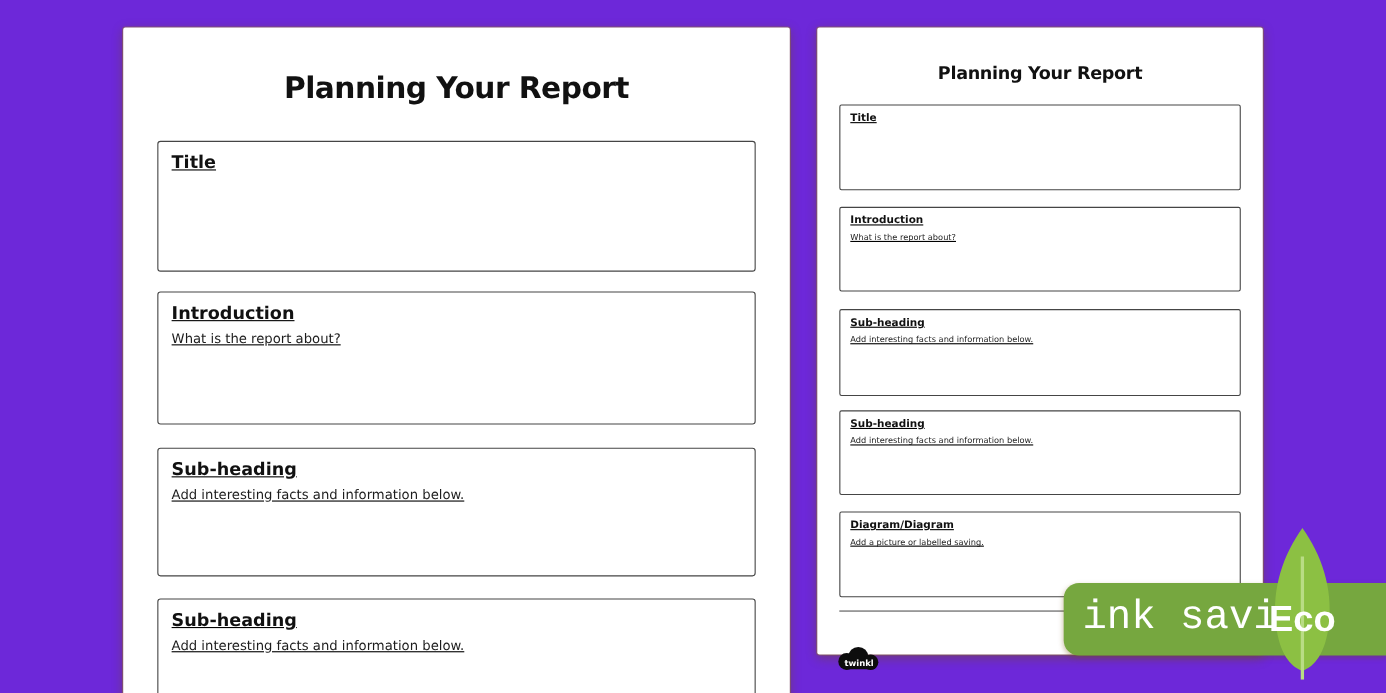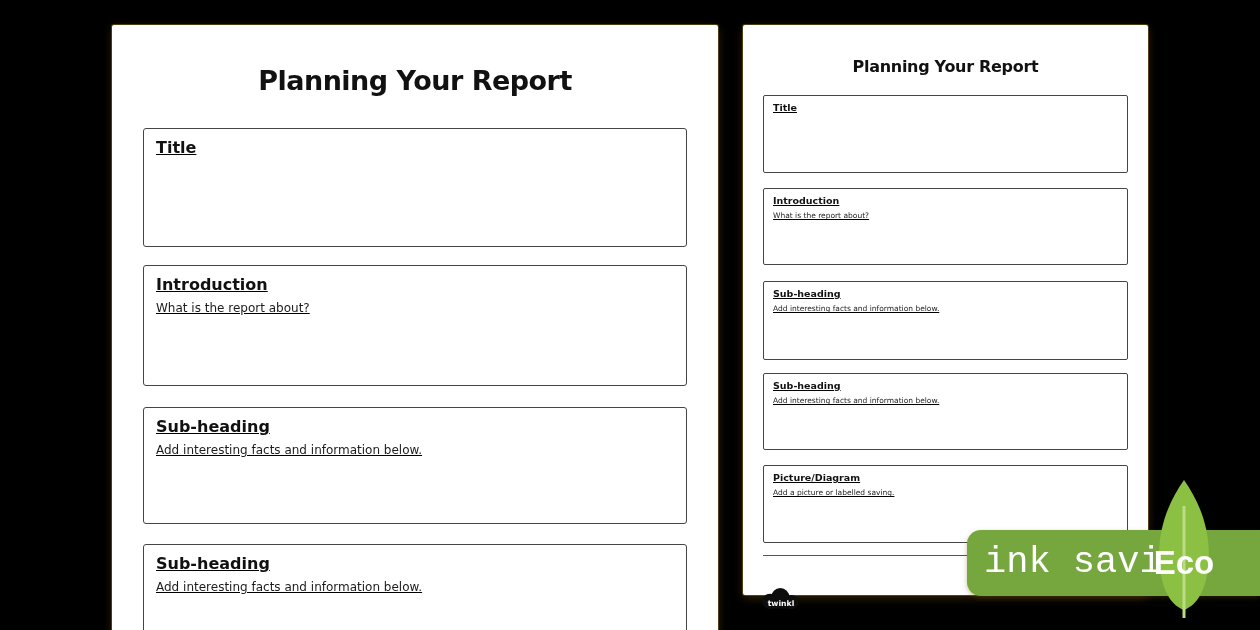--- a/index.html
+++ b/index.html
@@ -3,21 +3,21 @@
 <meta charset="utf-8">
 <style>
   * { margin: 0; padding: 0; box-sizing: border-box; }
   html, body { width: 1260px; height: 630px; }
   body { font-family: "DejaVu Sans", sans-serif; }
 
   .stage {
     position: relative;
     width: 1260px;
     height: 630px;
-    background: #000000;
+    background: #6d28d9;
     overflow: hidden;
   }
 
   .page {
     position: absolute;
     background: #ffffff;
     border-radius: 2px;
     box-shadow: 0 0 0 1px rgba(150,120,35,.45), 0 3px 10px rgba(110,80,5,.45);
   }
   .page-left  { left: 112px; top: 25px; width: 606px; height: 670px; }
@@ -156,21 +156,21 @@
       <div class="wbox-label">Sub-heading</div>
       <div class="wbox-hint">Add interesting facts and information below.</div>
     </div>
 
     <div class="wbox rbox-3">
       <div class="wbox-label">Sub-heading</div>
       <div class="wbox-hint">Add interesting facts and information below.</div>
     </div>
 
     <div class="wbox rbox-4">
-      <div class="wbox-label">Picture/Diagram</div>
+      <div class="wbox-label">Diagram/Diagram</div>
       <div class="wbox-hint">Add a picture or labelled saving.</div>
     </div>
 
     <div class="footer-rule"></div>
 
     <div class="twinkl-logo">
       <svg viewBox="0 0 60 38" width="42" height="28" aria-hidden="true">
         <g fill="#0d0d0d">
           <circle cx="14" cy="21" r="11"></circle>
           <circle cx="29" cy="15" r="13"></circle>

